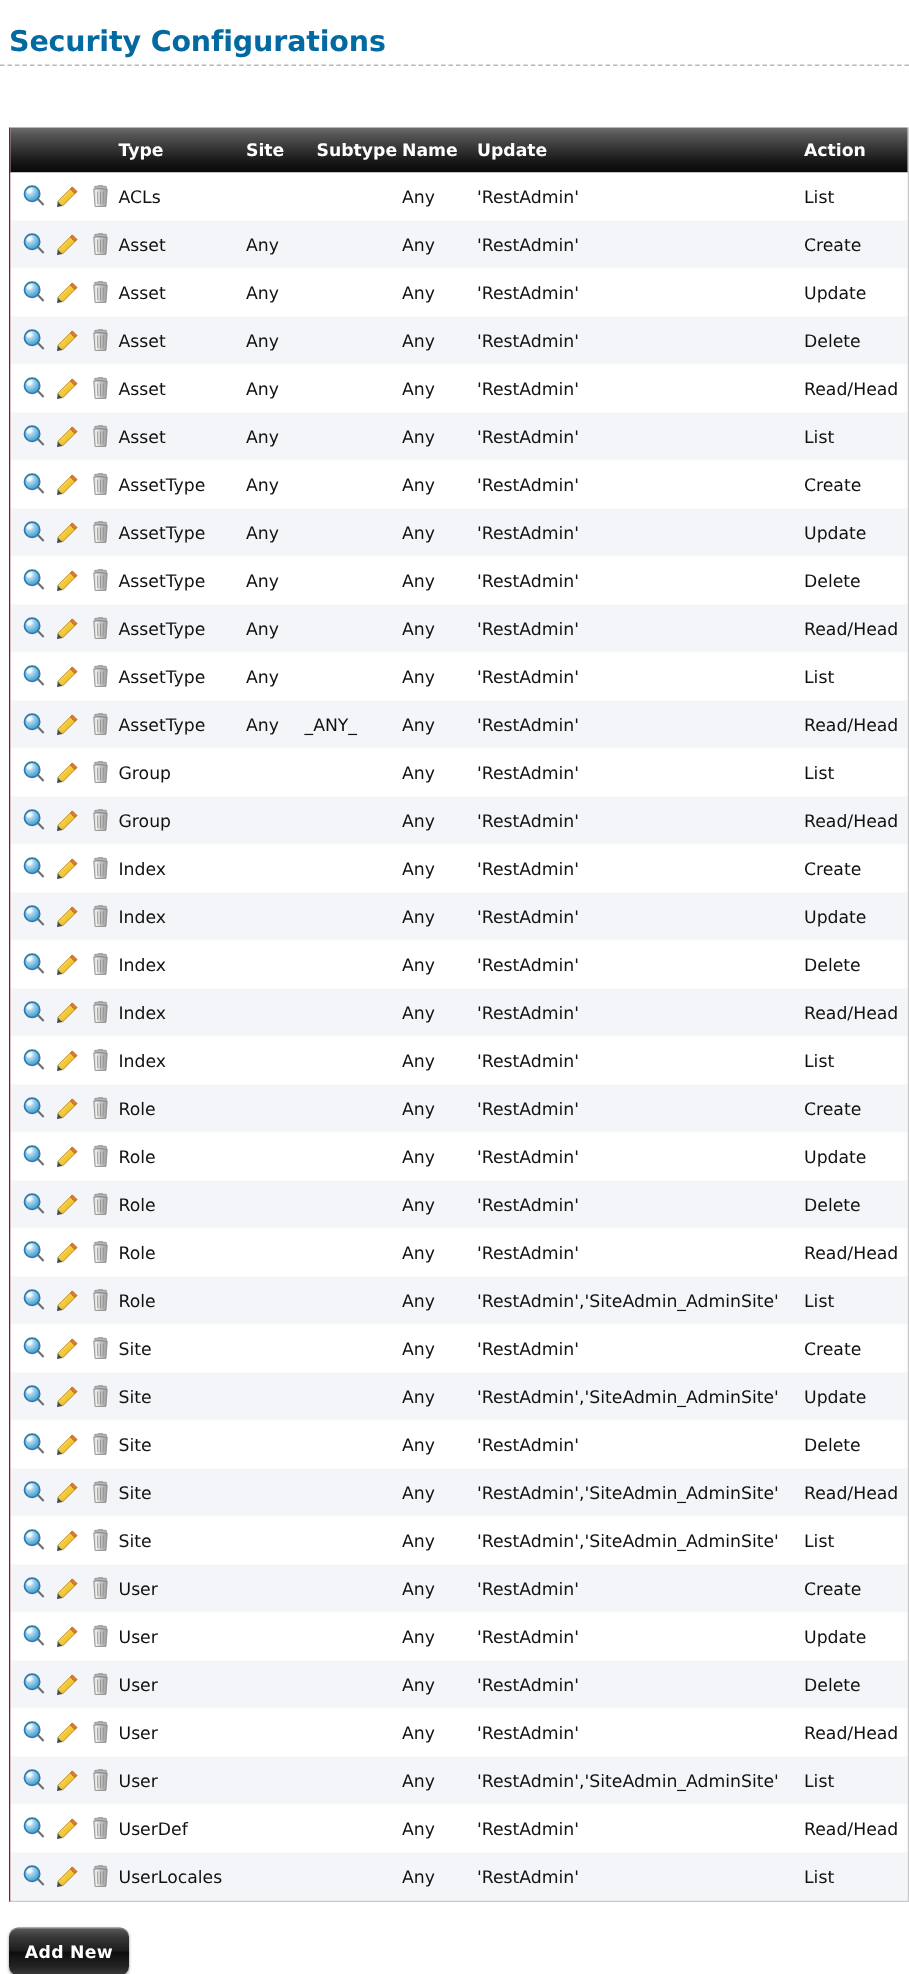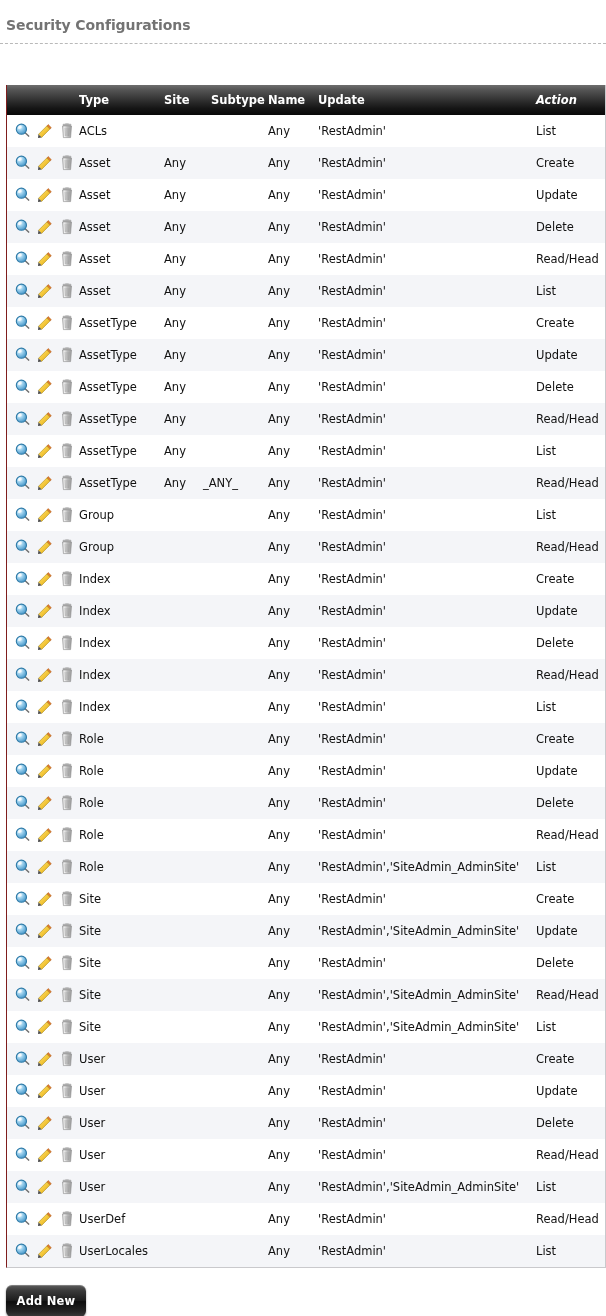--- a/index.html
+++ b/index.html
@@ -14,24 +14,24 @@
     color: #000000;
     overflow: hidden;
     position: relative;
   }
 
   
   #page-title {
     position: absolute;
     left: 6px;
     top: 17px;
-    font-size: 14px;
+    font-size: 19px;
     font-weight: bold;
     letter-spacing: -0.1px;
-    color: #737373;
+    color: #0369a1;
     white-space: nowrap;
   }
   #title-rule {
     position: absolute;
     left: 0px;
     top: 43px;
     width: 606px;
     height: 0px;
     border-top: 1px dashed #b9b9b9;
   }
@@ -94,21 +94,21 @@
   .c-name    { left: 261px; }
   .c-groups  { left: 311px; }
   .c-action  { left: 529px; }
 
   
   .h-type    { left: 72px;  }
   .h-site    { left: 157px; }
   .h-subtype { left: 204px; }
   .h-name    { left: 261px; }
   .h-groups  { left: 311px; }
-  .h-action  { left: 529px; font-style: italic; }
+  .h-action  { left: 529px; }
 
   
   .icon-group {
     position: absolute;
     left: 8px;
     top: 0;
     height: 32px;
     display: flex;
     align-items: center;
     gap: 6px;

